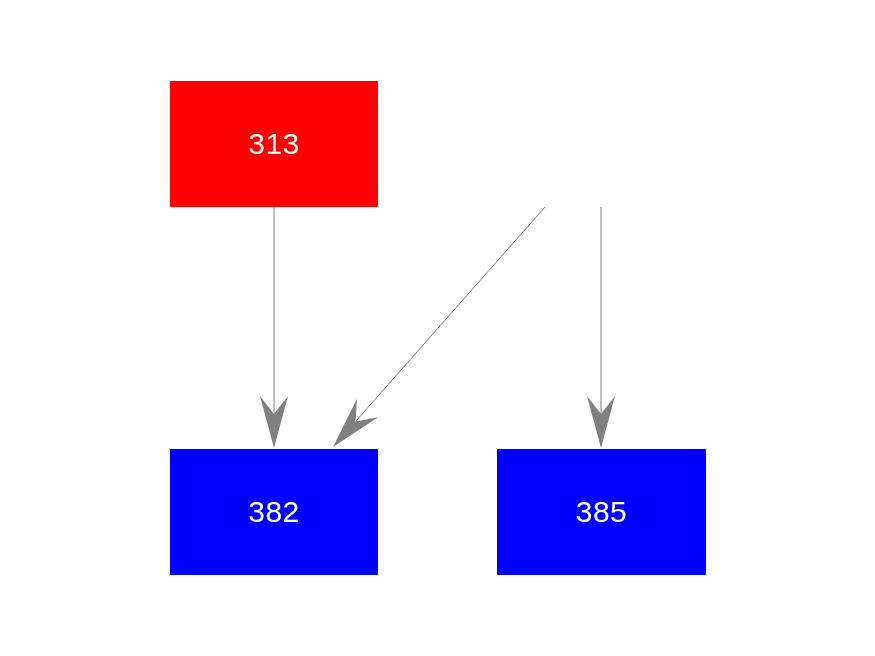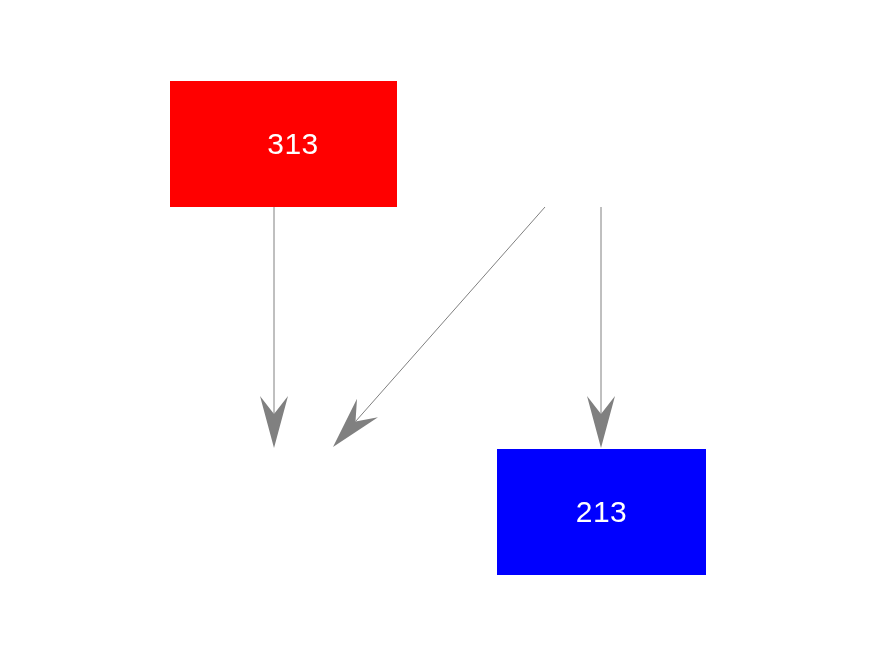--- a/index.html
+++ b/index.html
@@ -57,23 +57,26 @@
       <line class="edge-shaft" x1="545" y1="207" x2="355.5" y2="421.5" stroke="#808080"></line>
       <polygon points="333,447 357,398.7 355.5,421.5 378,417.3" fill="#808080"></polygon>
     </g>
 
     <g>
       <line class="edge-shaft" x1="601" y1="207" x2="601" y2="414" stroke="#808080"></line>
       <polygon points="601,448 587,396 601,414 615,396" fill="#808080"></polygon>
     </g>
   </svg>
 
-  <div class="node node-313" style="background-color: rgb(255, 0, 0); color: rgb(255, 255, 255); padding-left: 19px;">
+  <div class="node node-313" style="background-color: rgb(255, 0, 0); color: rgb(255, 255, 255);">
     <span class="node-label">313</span>
   </div>
 
 
+  <div class="node node-382" style="background-color: rgb(0, 0, 255); color: rgb(255, 255, 255);">
+    <span class="node-label">382</span>
+  </div>
 
   <div class="node node-385" style="background-color: rgb(0, 0, 255); color: rgb(255, 255, 255);">
-    <span class="node-label">213</span>
+    <span class="node-label">385</span>
   </div>
 
 </div>
 
 </body></html>

